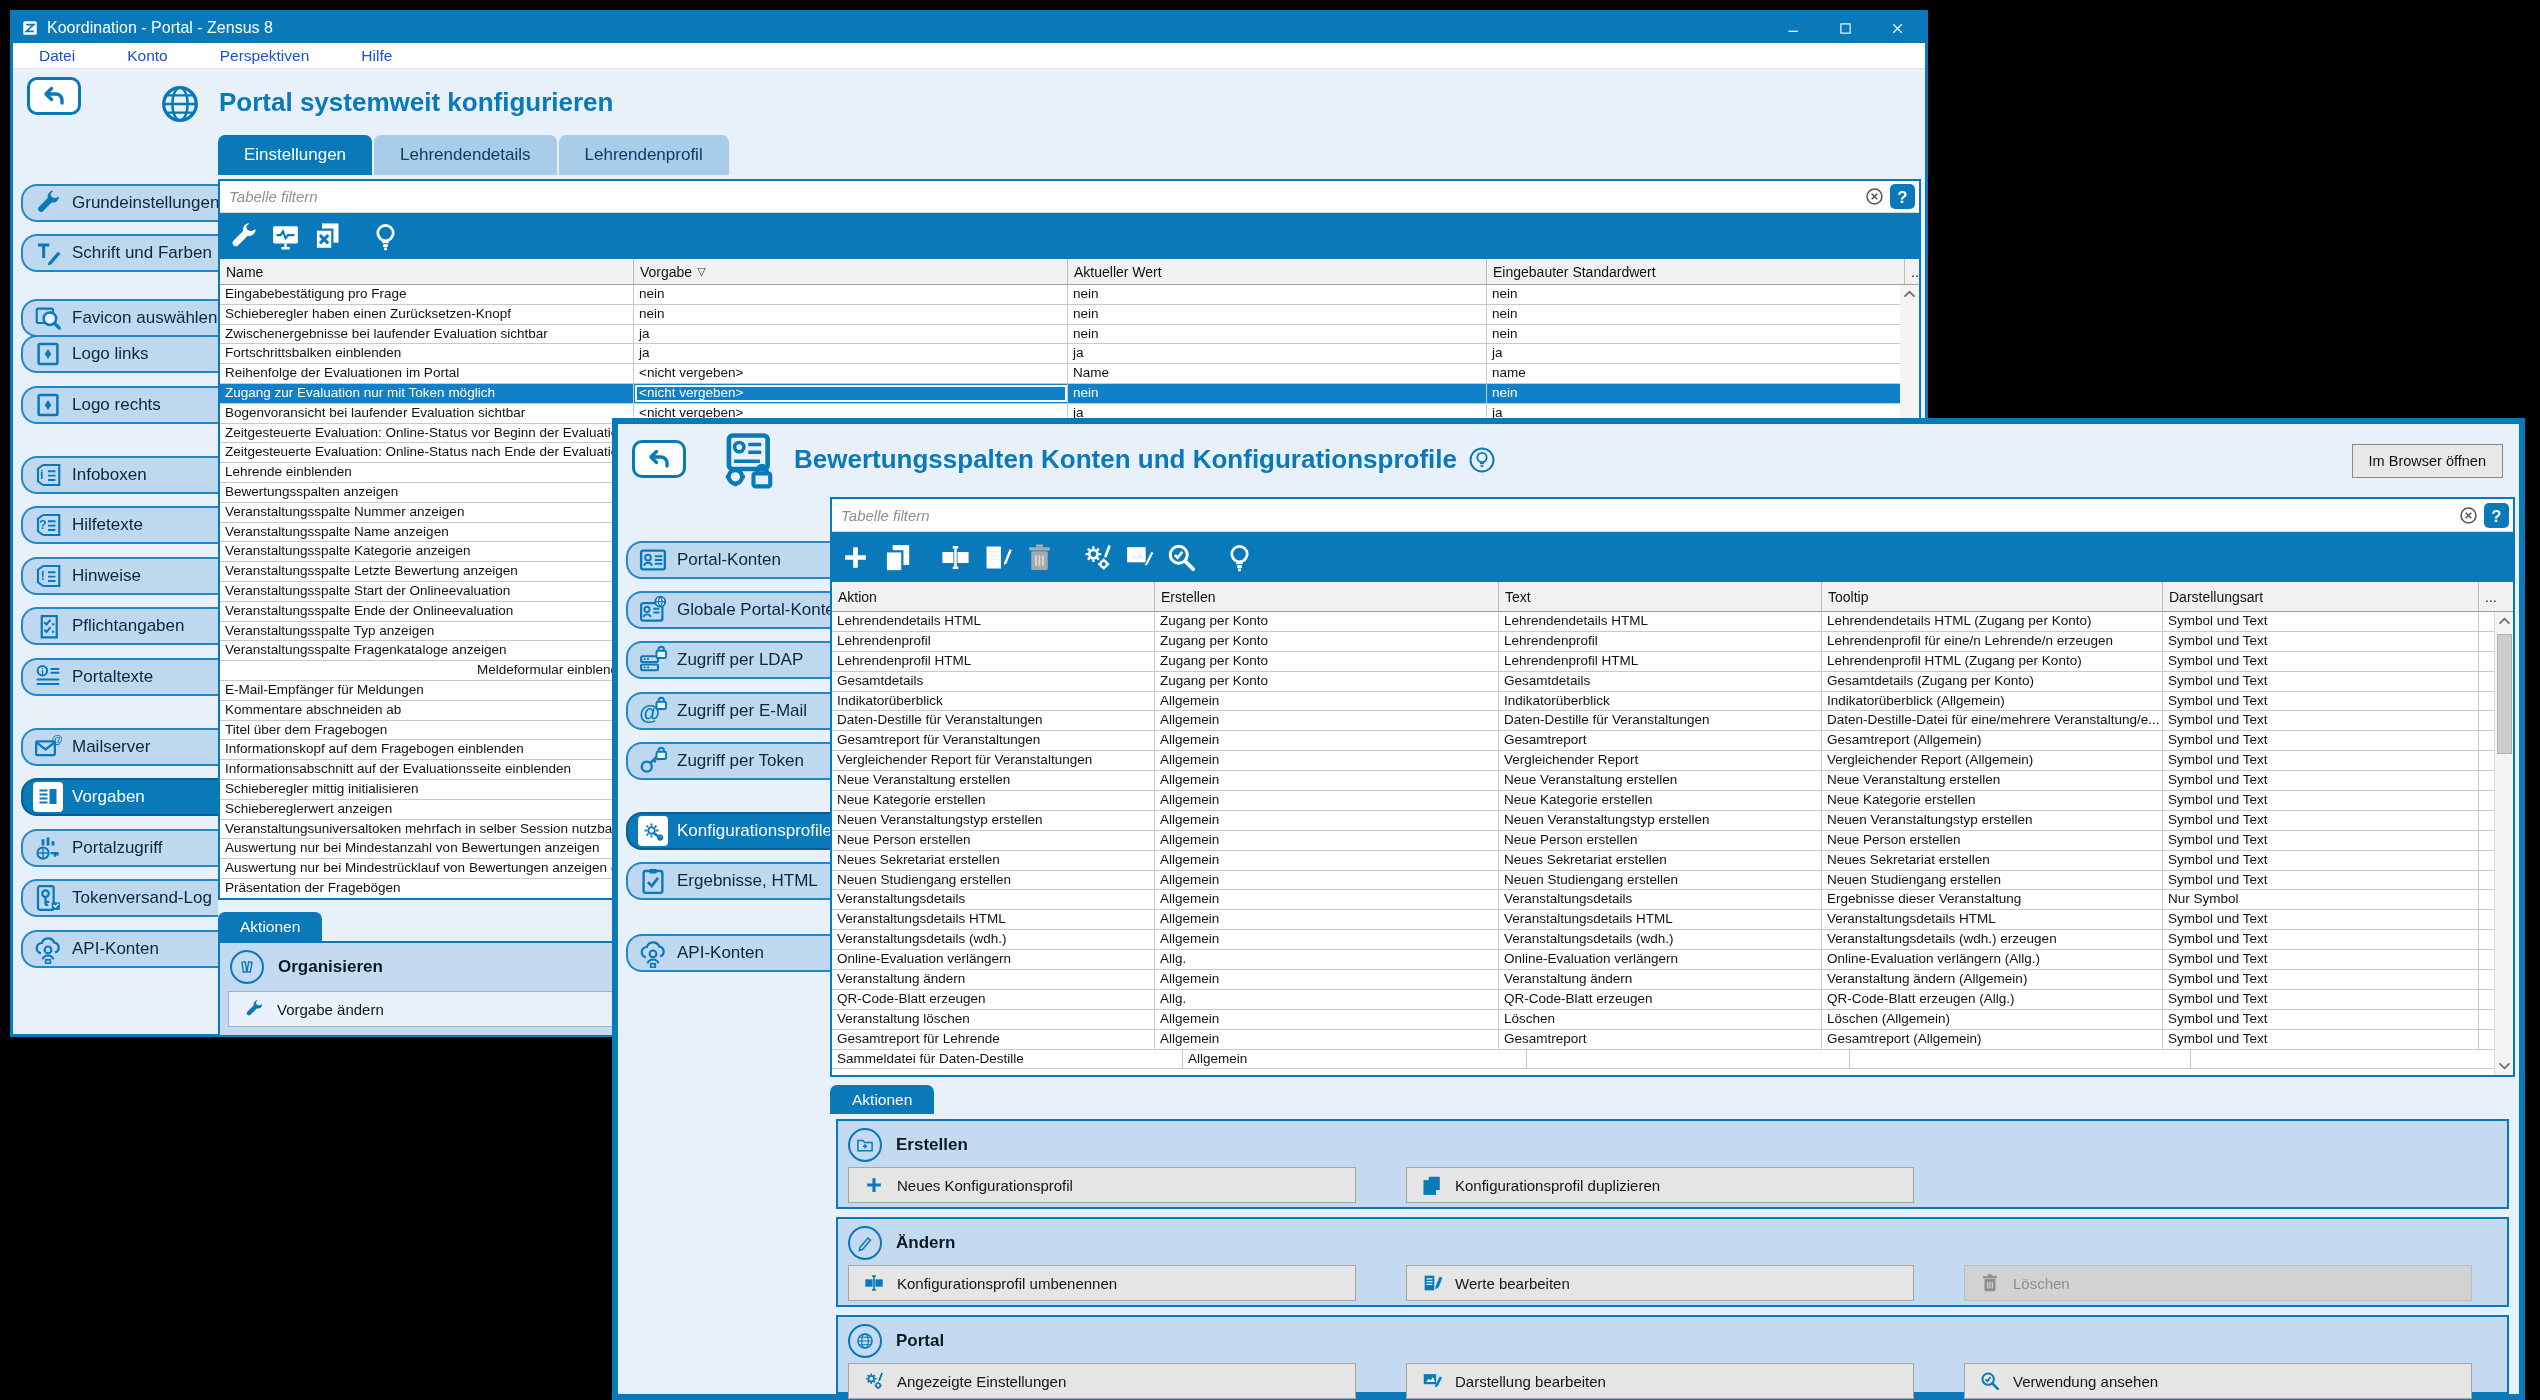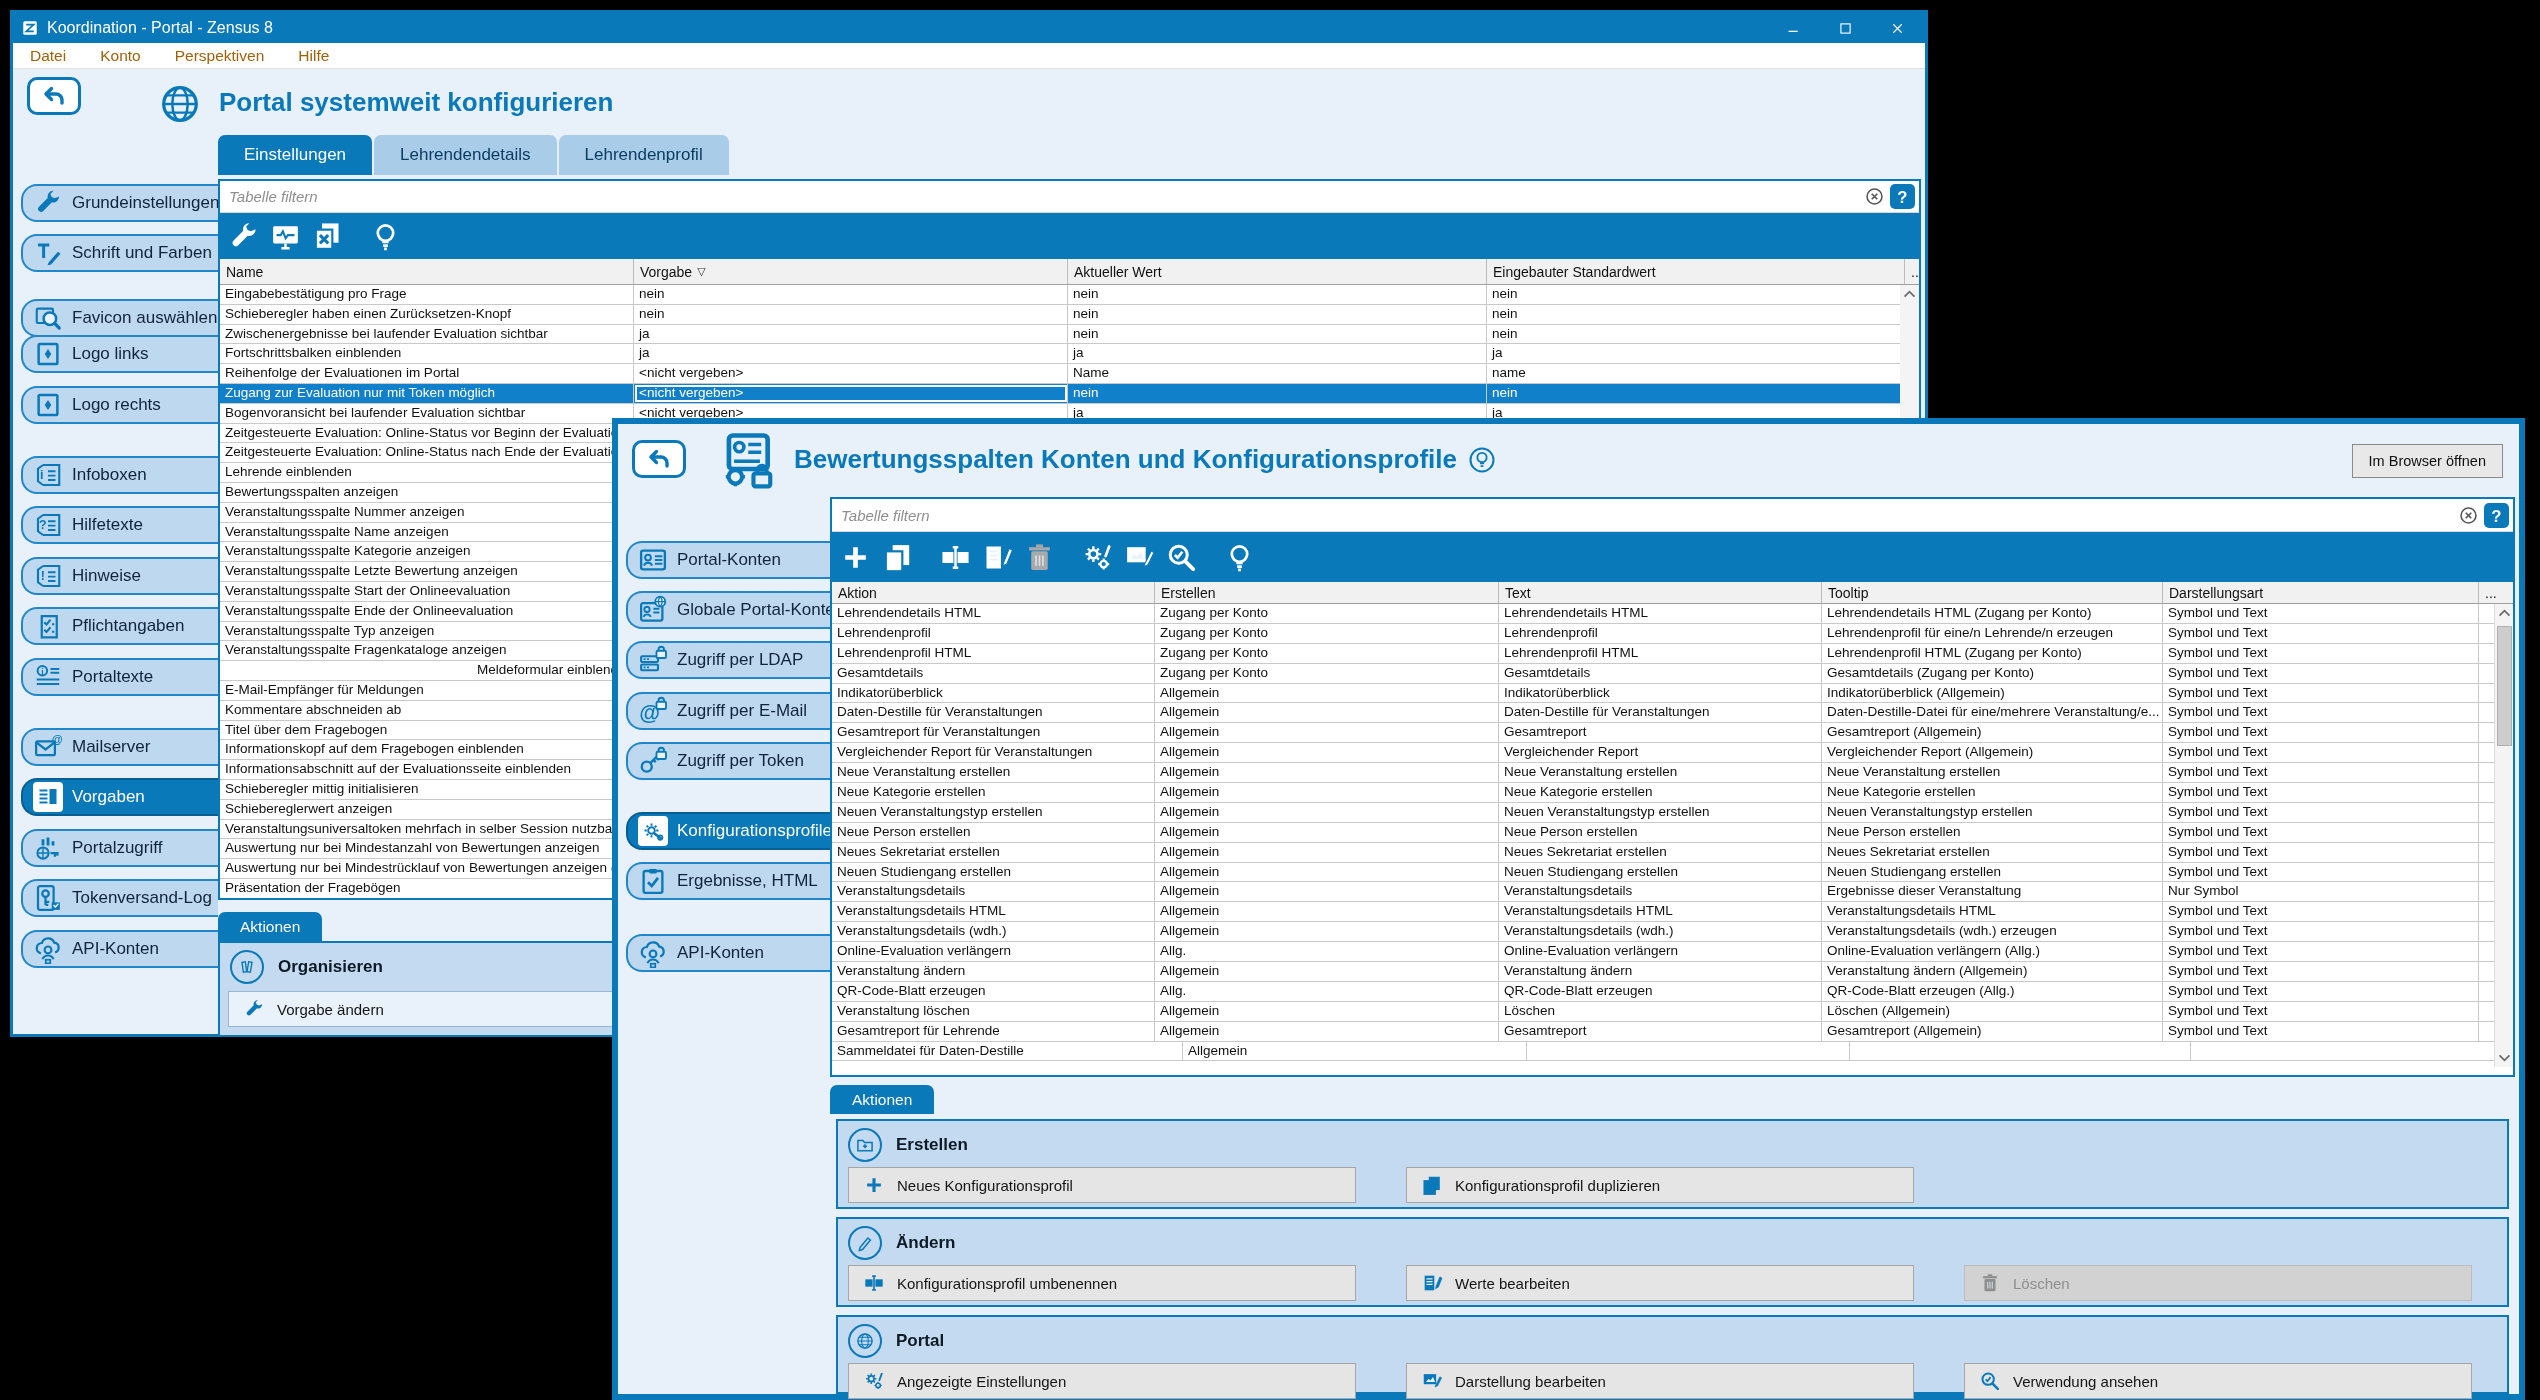--- a/index.html
+++ b/index.html
@@ -16,21 +16,21 @@
 
   
   .win.back{left:10px;top:10px;width:1918px;height:1027px;border:3px solid var(--accent);}
   .titlebar{position:absolute;left:0;top:0;right:0;height:30px;background:var(--accent);display:flex;align-items:center;color:#fff;}
   .titlebar .appicon{width:18px;height:18px;margin:0 8px 0 8px;}
   .titlebar .title{font-size:16px;}
   .controls{position:absolute;right:2px;top:0;height:30px;display:flex;}
   .wc{width:52px;height:30px;display:flex;align-items:center;justify-content:center;color:#fff;cursor:pointer;}
   .wc .icon{width:17px;height:17px;}
   .menubar{position:absolute;left:0;top:30px;right:0;height:26px;background:#fff;display:flex;align-items:center;border-bottom:1px solid #e2e2e2;}
-  .menuitem{padding:0 17px;font-size:15.5px;color:#a16207;cursor:pointer;}
+  .menuitem{padding:0 26px;font-size:15.5px;color:#1d4ed8;cursor:pointer;}
   .pagehead{position:absolute;left:0;top:56px;right:0;height:106px;background:var(--hdr-bg);}
   .backbtn{position:absolute;left:14px;top:8px;width:54px;height:38px;background:#fff;border:3px solid var(--accent);border-radius:10px;color:var(--accent);cursor:pointer;display:flex;align-items:center;justify-content:center;}
   .backbtn .icon{width:26px;height:24px;}
   .bigicon{position:absolute;color:var(--accent);}
   .back .bigicon{left:144px;top:12px;width:46px;height:46px;}
   h1.ptitle{position:absolute;font-size:26px;font-weight:bold;color:var(--accent);white-space:nowrap;display:flex;align-items:center;gap:10px;}
   .back h1.ptitle{left:206px;top:18px;}
   .tabs{position:absolute;left:205px;bottom:0;display:flex;gap:2px;}
   .tab{height:40px;padding:0 26px;display:flex;align-items:center;font-size:17px;border-radius:7px 7px 0 0;background:#a9cde9;color:#0c3c60;cursor:pointer;}
   .tab.active{background:var(--accent);color:#fff;}
@@ -56,21 +56,21 @@
   .back .filterbar{height:32px;} .front .filterbar{height:33px;}
   .filterbar .ph{font-size:15px;font-style:italic;color:#8f8f8f;padding-left:9px;}
   .filterbar .clear{position:absolute;right:34px;width:21px;height:21px;color:#555;cursor:pointer;}
   .filterbar .helpbox{position:absolute;right:4px;width:25px;height:25px;background:var(--accent);border-radius:5px;color:#fff;cursor:pointer;}
   .toolbar{background:var(--accent);display:flex;align-items:center;gap:9px;padding-left:7px;}
   .back .toolbar{height:46px;} .front .toolbar{height:50px;}
   .tbico{width:33px;height:33px;color:#fff;cursor:pointer;}
   .tbico.dis{color:#a9a9a9;cursor:default;}
   .tbico.gap{margin-left:16px;}
   .thead{display:flex;background:var(--thead);border-bottom:1px solid #9f9f9f;}
-  .back .thead{height:26px;} .front .thead{height:22px;}
+  .back .thead{height:26px;} .front .thead{height:30px;}
   .thcell{display:flex;align-items:center;padding-left:6px;font-size:14px;color:#111;border-right:1px solid #bcbcbc;white-space:nowrap;overflow:hidden;flex:0 0 auto;cursor:pointer;}
   .thcell .sortg{margin-left:5px;font-size:11px;color:#333;}
   .rows{position:relative;overflow:hidden;background:#fff;}
   .back .rows{height:613px;} .front .rows{height:463px;}
   .trow{display:flex;border-bottom:1px solid var(--rowline);cursor:pointer;background:#fff;}
   .back .trow{height:19.8px;} .front .trow{height:19.9px;}
   .tcell{font-size:13.5px;color:#111;padding:1px 0 0 5px;border-right:1px solid var(--rowline);white-space:nowrap;overflow:hidden;flex:0 0 auto;}
   .trow.sel{background:var(--sel);} .trow.sel .tcell{color:#fff;}
   .trow.sel .tcell.focus{outline:2px solid #fff;outline-offset:-3px;}
   .vscroll{position:absolute;right:0;width:19px;background:#f4f4f4;}

